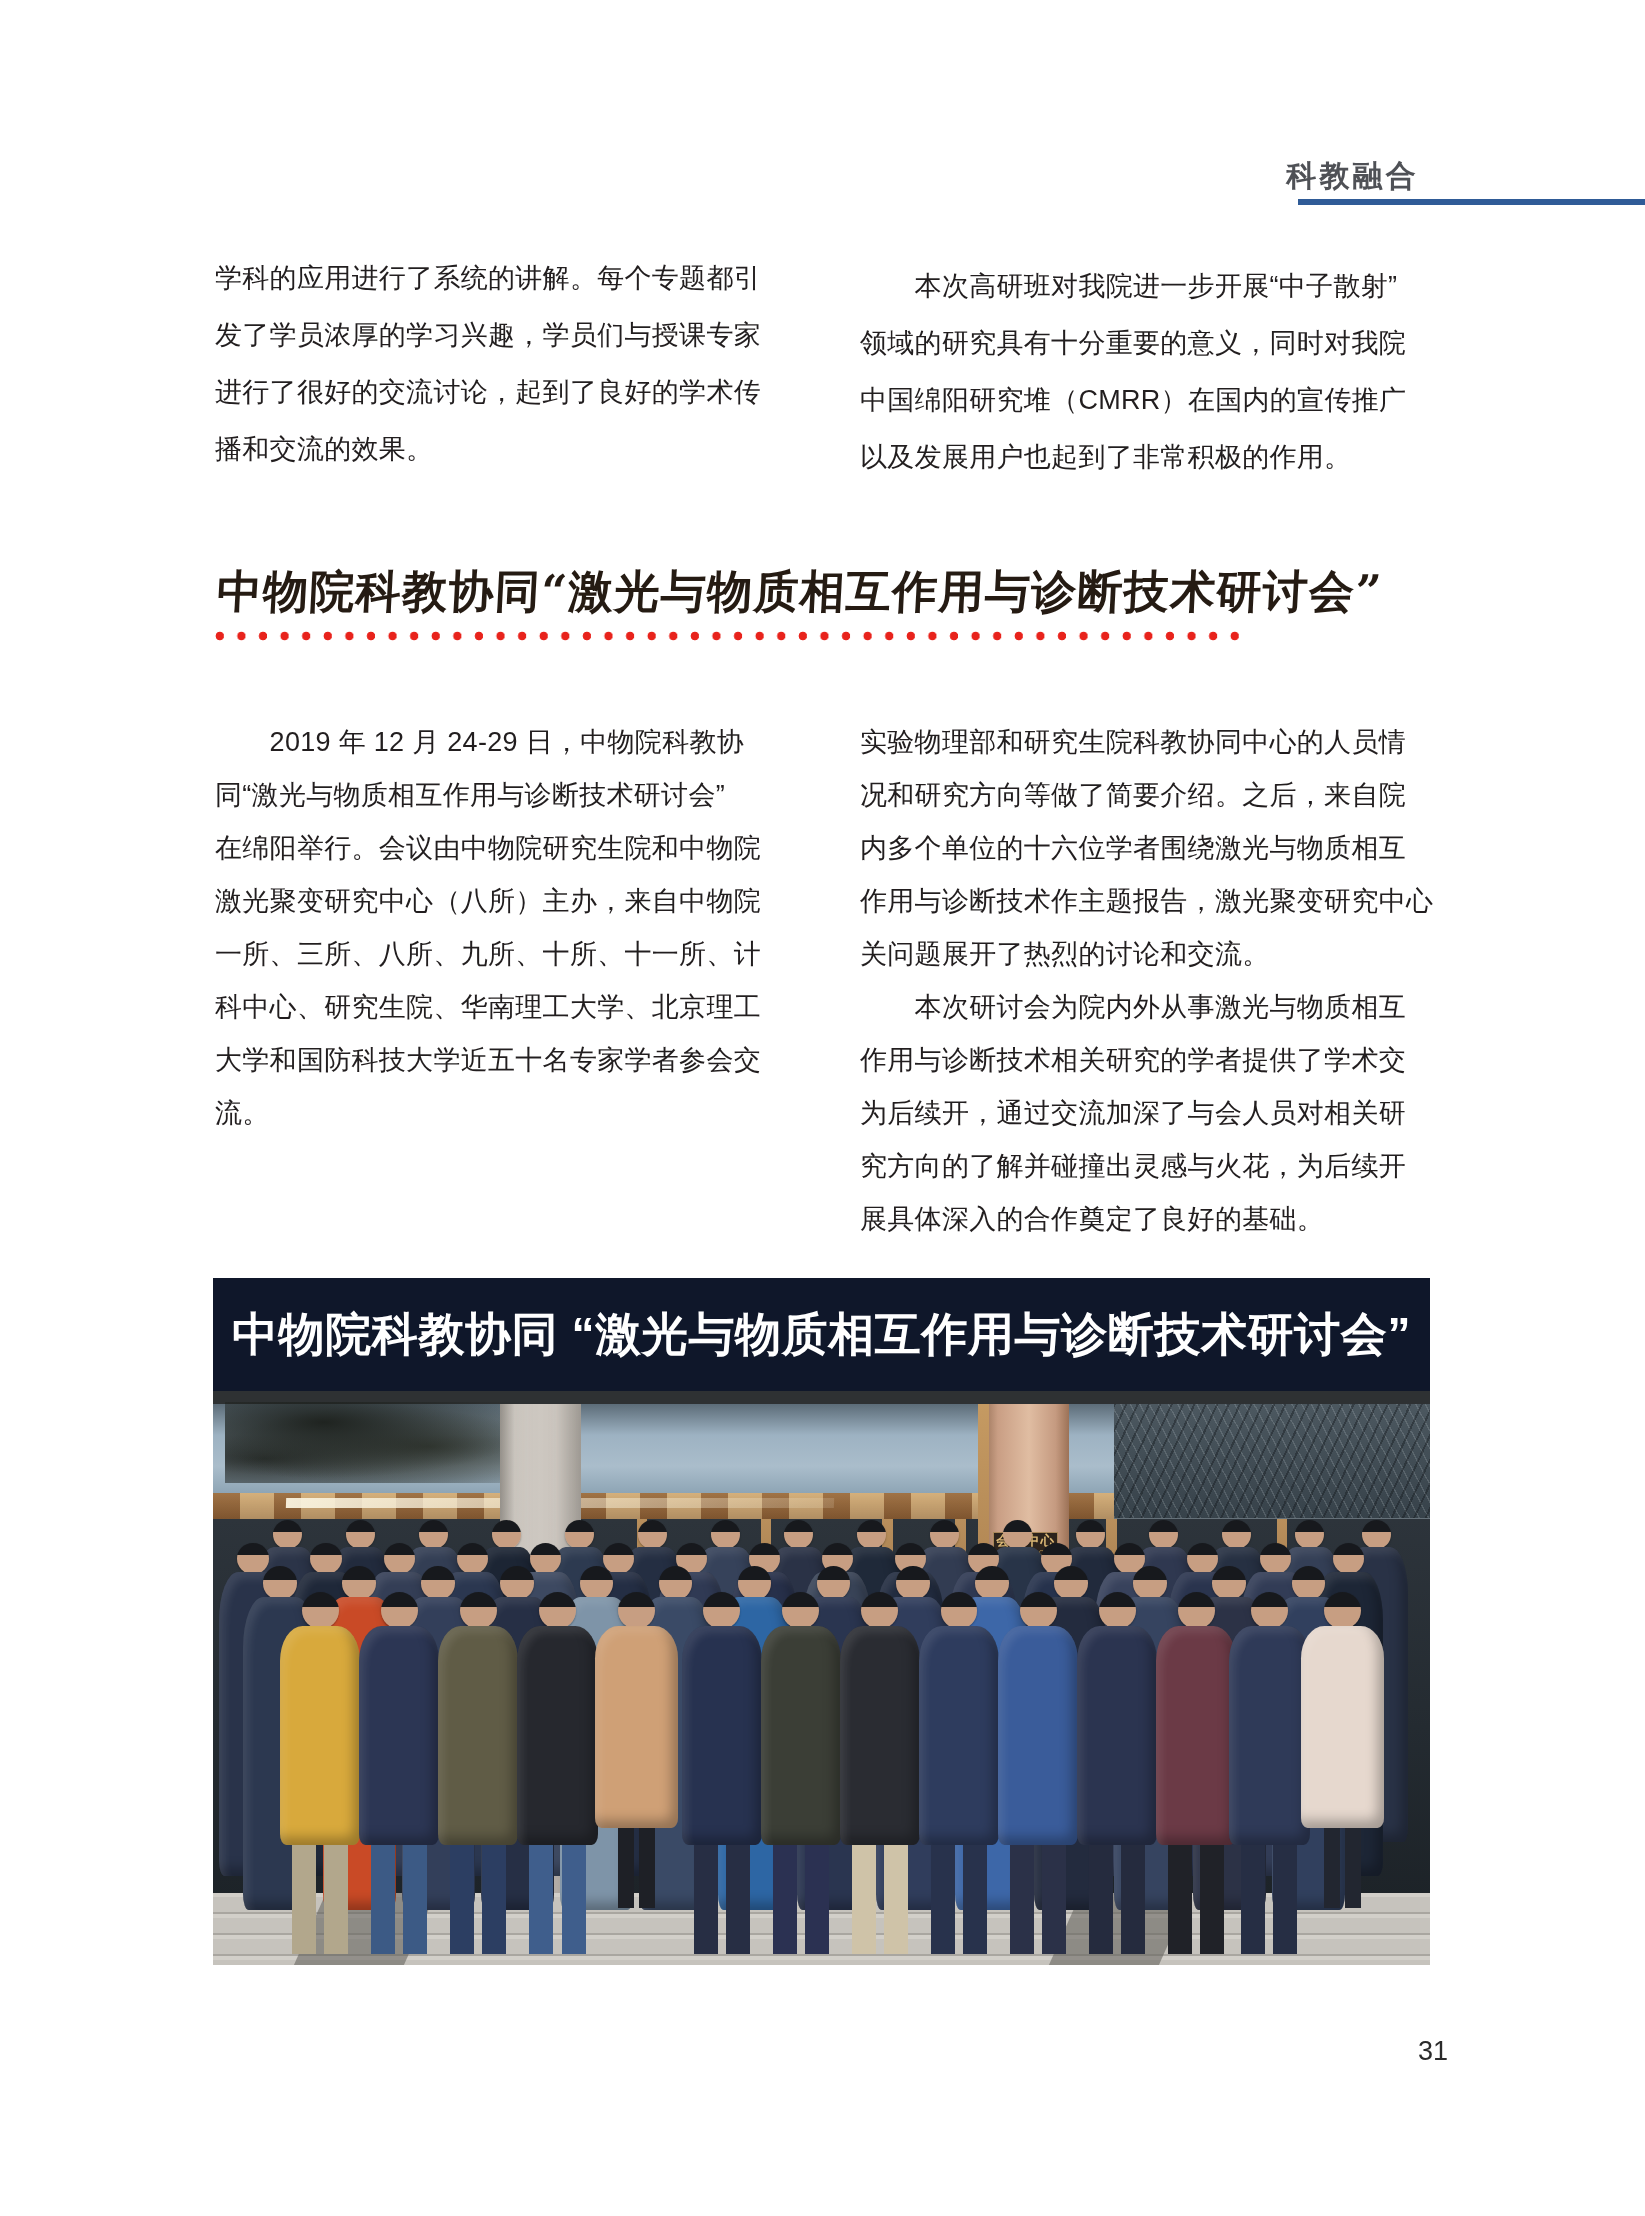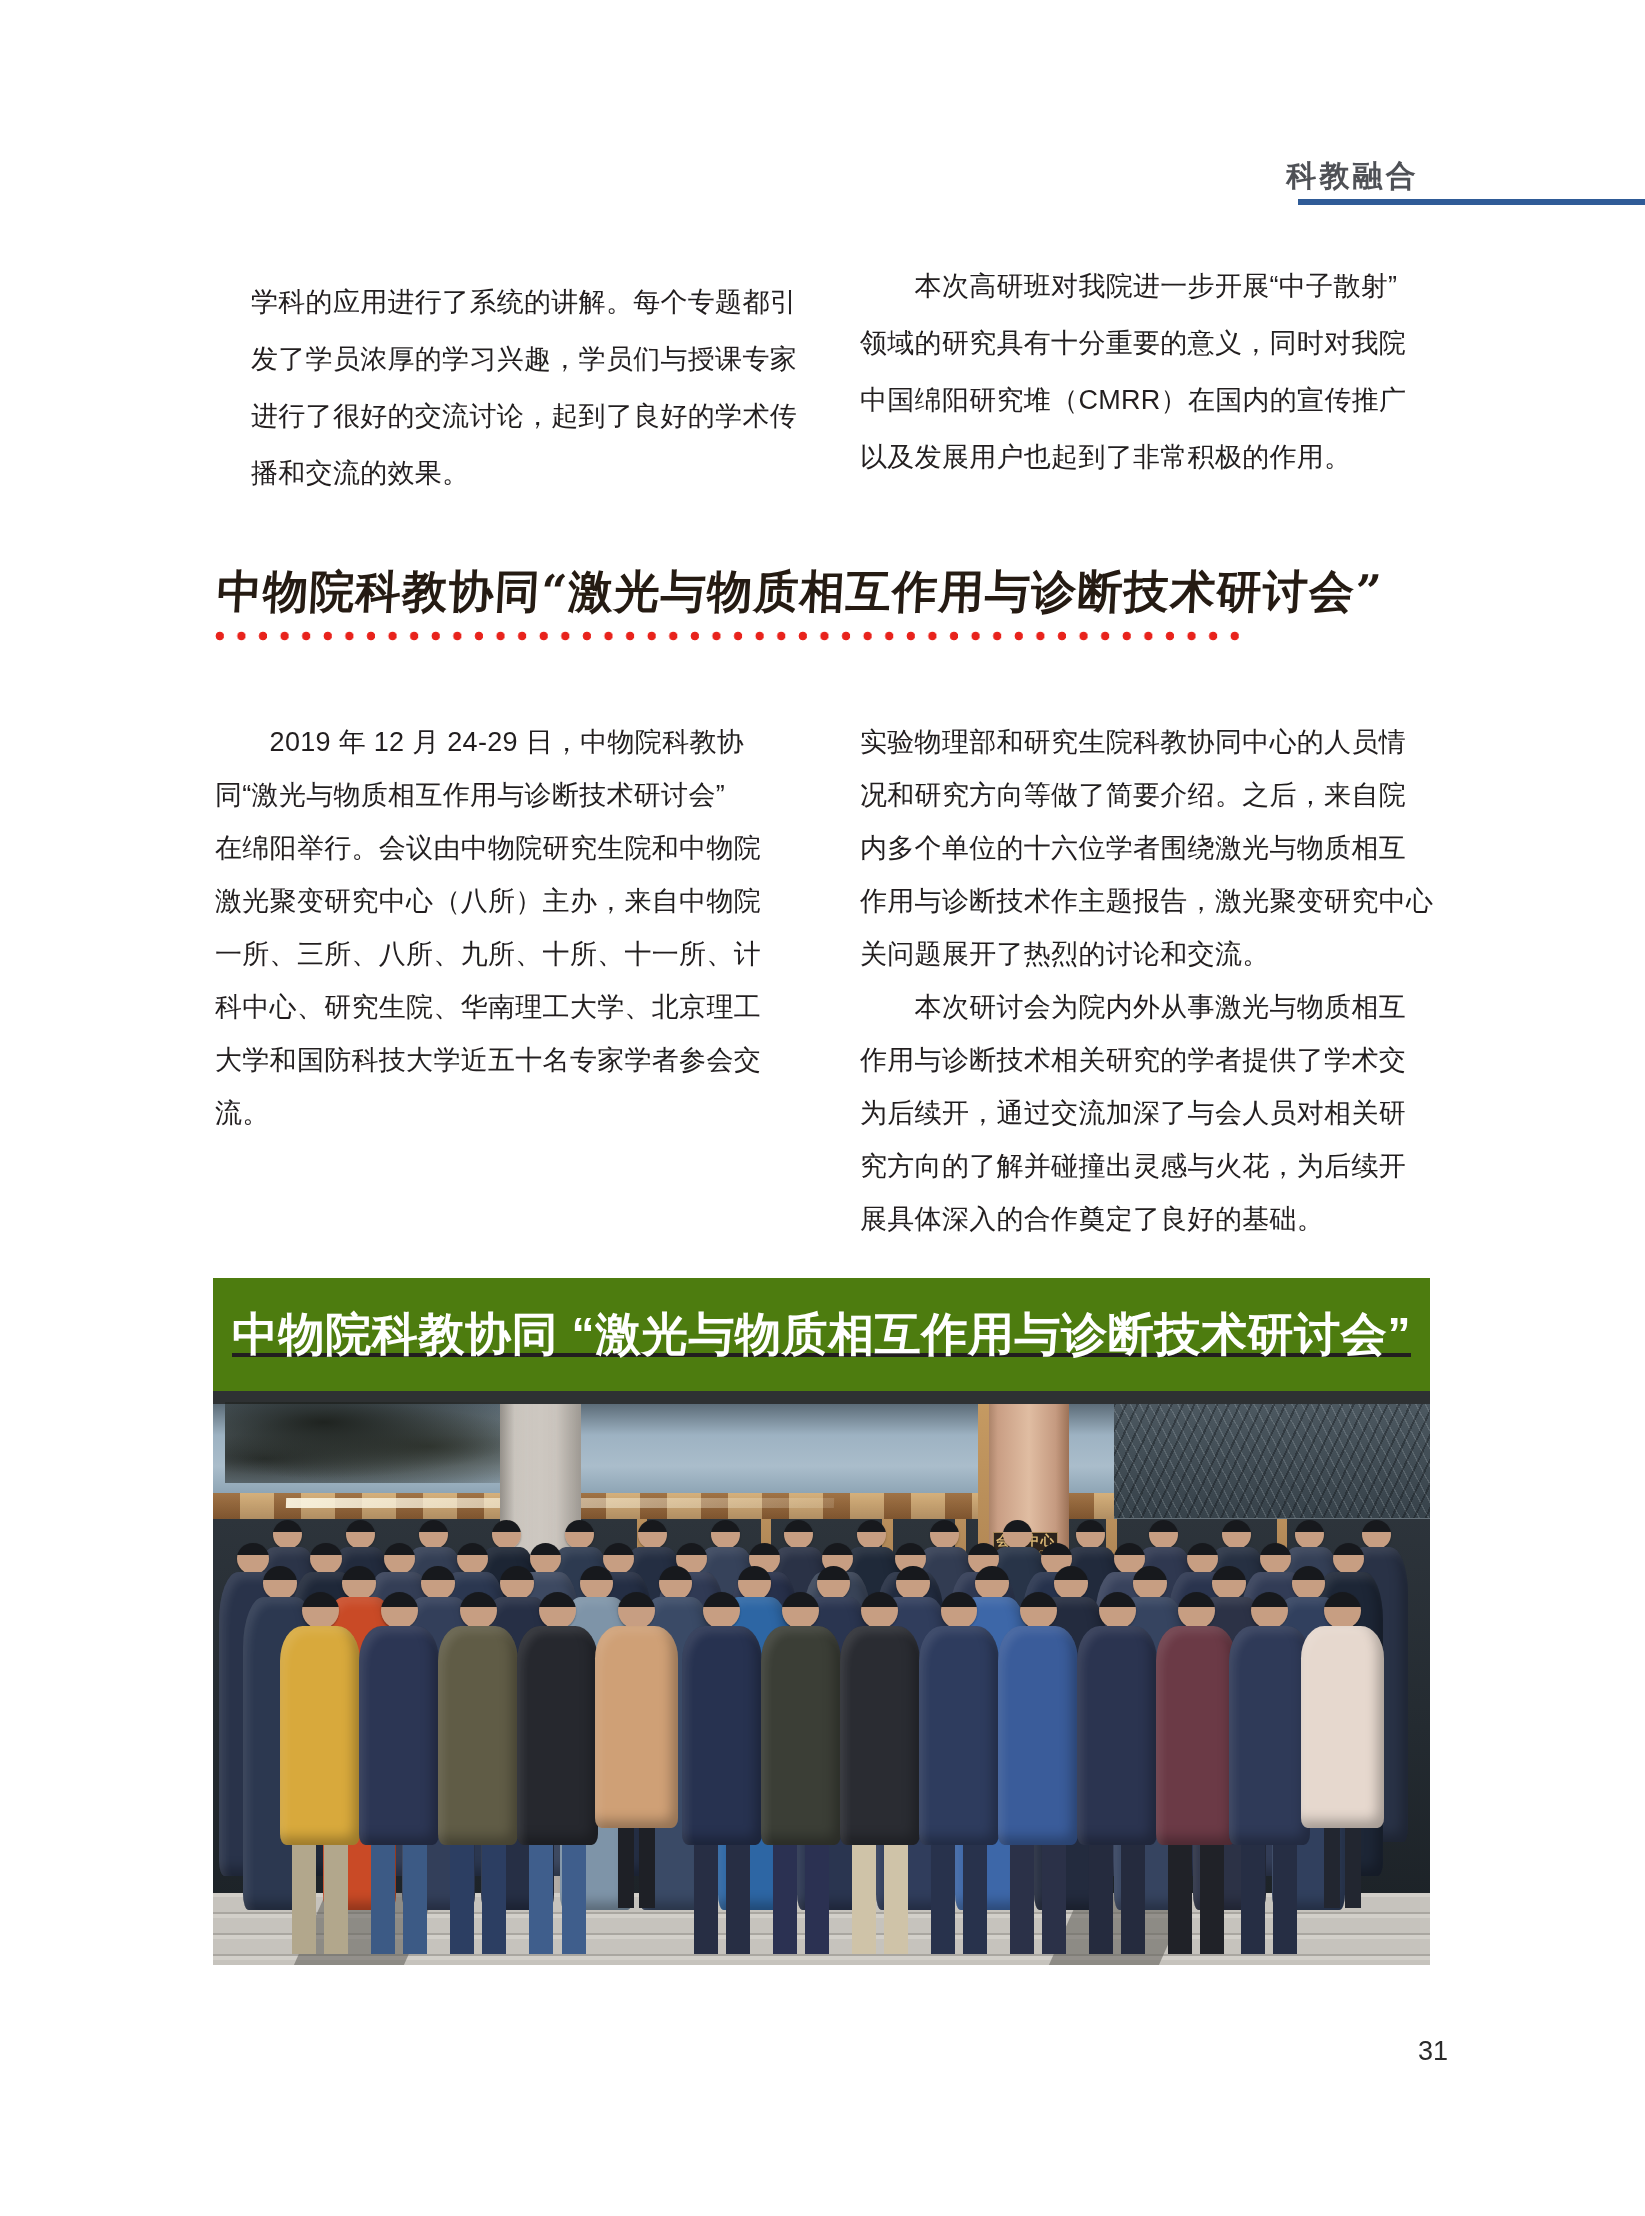--- a/index.html
+++ b/index.html
@@ -8,36 +8,36 @@
 
   
   .section-label{position:absolute;top:156px;right:226px;font-size:30px;font-weight:bold;
                  color:#4f5156;letter-spacing:3.2px;}
   .header-rule{position:absolute;top:199px;left:1298px;right:0;height:5.8px;background:#2f5b97;}
 
   
   .col{position:absolute;font-size:27px;color:#221e1f;}
   .tline{height:57px;line-height:57px;white-space:pre;letter-spacing:0.3px;}
   .body-col .tline{height:53px;line-height:53px;}
-  .col-intro-left{left:215px;top:274px;width:577px;margin-left:36px;}
+  .col-intro-left{left:215px;top:250px;width:577px;}
   .col-intro-right{left:860px;top:258px;width:577px;}
   .col-body-left{left:215px;top:716px;width:577px;}
   .col-body-right{left:860px;top:716px;width:577px;}
 
   
   .article-title{position:absolute;left:217px;top:562px;width:1096px;font-size:45px;font-weight:bold;
                  font-family:"DejaVu Serif","Liberation Serif",serif;color:#251b13;
                  letter-spacing:1.3px;transform:skewX(-3deg);white-space:nowrap;}
   .dotted-rule{position:absolute;left:214px;top:630px;width:1037px;height:11.6px;
                background:radial-gradient(circle 4.2px at 5.8px 5.8px,#e8231c 3.9px,rgba(0,0,0,0) 4.5px);
                background-size:21.6px 11.6px;background-repeat:repeat-x;}
 
   
-  .banner{position:absolute;left:213px;top:1278px;width:1217px;height:113px;background:#4d7c0f;
-          display:flex;align-items:center;justify-content:center;text-decoration:underline;}
+  .banner{position:absolute;left:213px;top:1278px;width:1217px;height:113px;background:#0f172a;
+          display:flex;align-items:center;justify-content:center;}
   .banner-text{color:#ffffff;font-size:46px;font-weight:bold;white-space:nowrap;letter-spacing:0.6px;}
 
   
   .photo{position:absolute;left:213px;top:1391px;width:1217px;height:574px;overflow:hidden;
          background:linear-gradient(180deg,#6d7880 0%,#59646c 60%,#4a545c 100%);}
   .ph{position:absolute;}
   .ph-top{left:0;top:0;width:100%;height:2.2%;background:#2e3133;z-index:0;}
   .ph-glass-upper{left:0;top:2.2%;width:74%;height:15.5%;z-index:0;
       background:linear-gradient(180deg,#5c6c78 0%,#9db2c2 35%,#aabdcb 70%,#8ea5b5 100%);}
   .ph-foliage{left:1%;top:2%;width:27%;height:14%;z-index:0;

